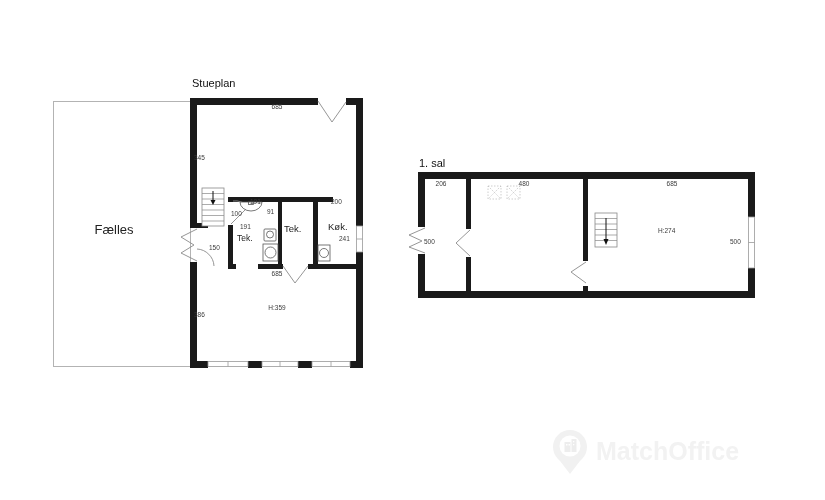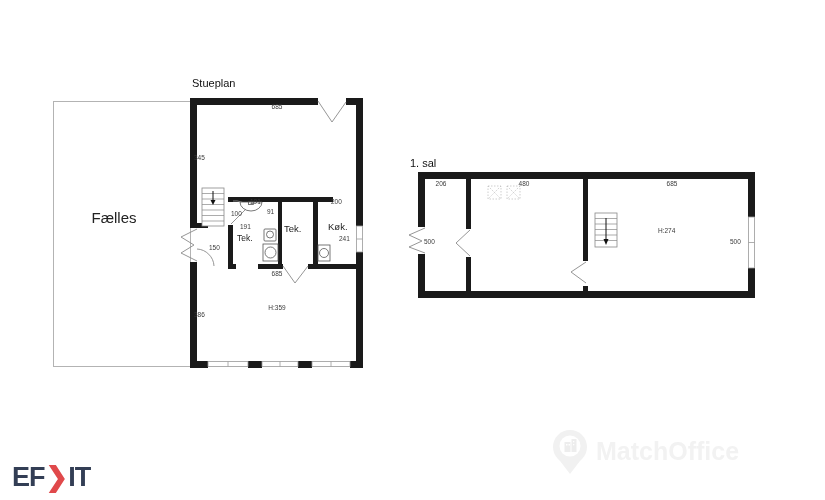--- a/index.html
+++ b/index.html
@@ -182,32 +182,29 @@
   <span class="lbl dim" style="left:209px;top:245px">150</span>
   <span class="lbl dim" style="left:231px;top:211px">100</span>
   <span class="lbl dim" style="left:250px;top:199px">191</span>
   <span class="lbl dim" style="left:267px;top:209px">91</span>
   <span class="lbl dim" style="left:240px;top:224px">191</span>
   <span class="lbl dim" style="left:331px;top:199px">200</span>
   <span class="lbl dim" style="left:339px;top:236px">241</span>
   <span class="lbl dim ctr" style="left:277px;top:271px">685</span>
   <span class="lbl dim ctr" style="left:277px;top:305px">H:359</span>
 
-  <span class="lbl room ctr" style="left:114px;top:210px;font-size:15px">Fælles</span>
+  <span class="lbl room ctr" style="left:114px;top:223px;font-size:13px">Fælles</span>
   <span class="lbl room-sm" style="left:237px;top:234px">Tek.</span>
   <span class="lbl room" style="left:284px;top:224px">Tek.</span>
   <span class="lbl room" style="left:328px;top:222px">Køk.</span>
 
-  <span class="lbl title" style="left:410px;top:158px">1. sal</span>
+  <span class="lbl title" style="left:419px;top:158px">1. sal</span>
   <span class="lbl dim ctr" style="left:441px;top:181px">206</span>
   <span class="lbl dim ctr" style="left:524px;top:181px">480</span>
   <span class="lbl dim ctr" style="left:672px;top:181px">685</span>
   <span class="lbl dim" style="left:424px;top:239px">500</span>
   <span class="lbl dim" style="left:658px;top:228px">H:274</span>
   <span class="lbl dim" style="left:730px;top:239px">500</span>
 
-  <div class="logo">
-    <span>EF</span><span class="chev">❯</span><span>IT</span>
-  </div>
 
   <span class="watermark-text">MatchOffice</span>
 
 </div>
 
 </body></html>

